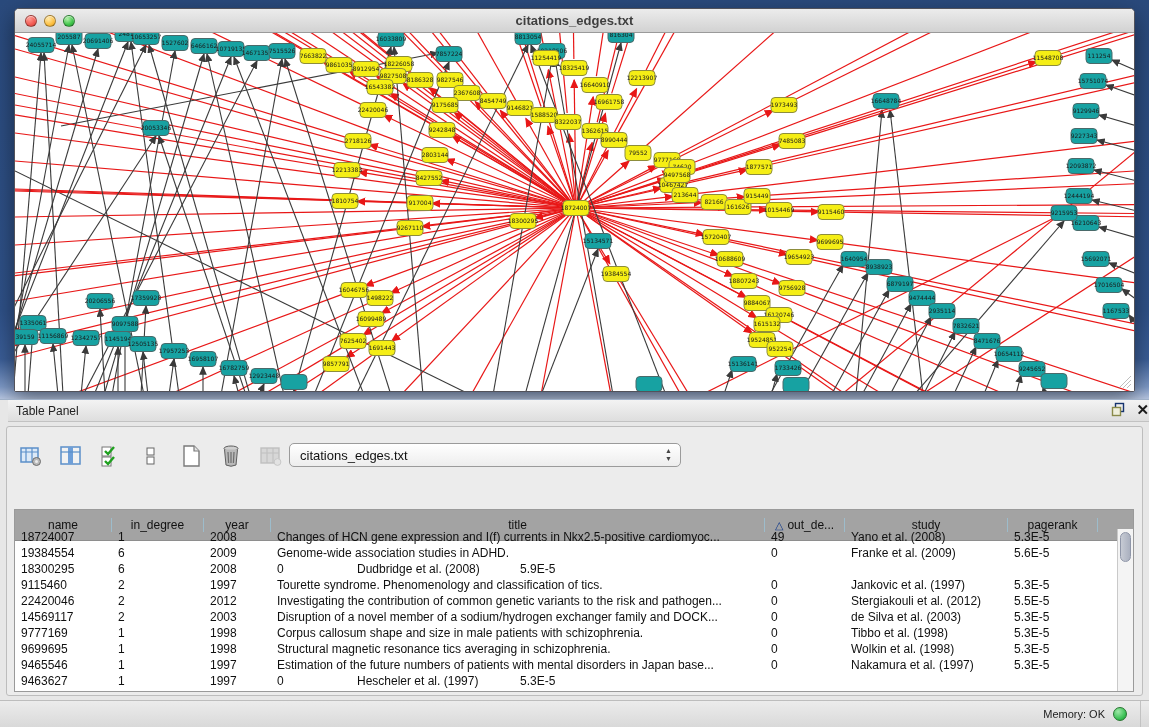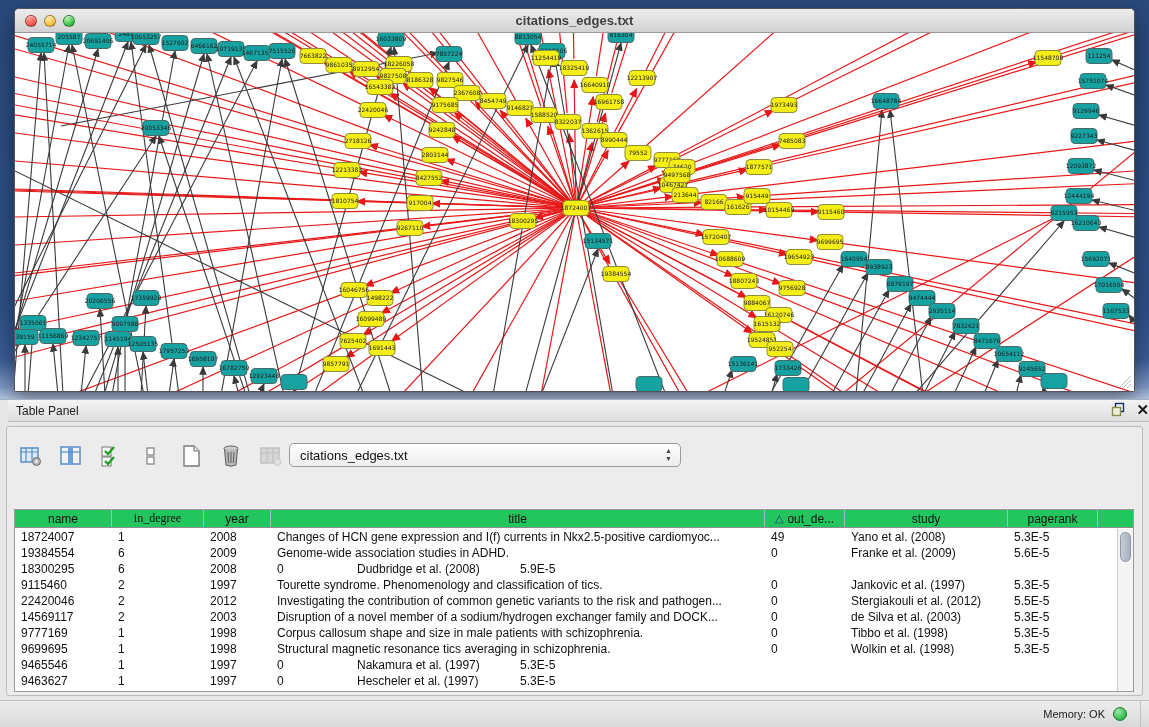--- a/index.html
+++ b/index.html
@@ -49,21 +49,21 @@
     font-size:15px; color:#222; }
   .combo { position:absolute; left:282px; top:16px; width:392px; height:24px;
     border:1px solid #9b9b9b; border-radius:5px;
     background:linear-gradient(180deg,#ffffff,#ededed); font-size:13px; color:#111;
     display:flex; align-items:center; padding:0 10px; }
   .combo .arrows { position:absolute; right:8px; top:3px; font-size:7px; line-height:8px;
     color:#444; text-align:center; }
 
   .tbl { position:absolute; left:7px; top:82px; width:1120px; height:183px;
     background:#fff; border:1px solid #9a9a9a; font-size:12px; }
-  .tbl-head { display:flex; height:18px; background:#22c55e; border-bottom:1px solid #8e8e8e; }
+  .tbl-head { display:flex; height:31px; background:#a3a3a3; border-bottom:1px solid #8e8e8e;align-items:center; }
   .th { border-right:1px solid #9dbccb; display:flex; align-items:center;
     justify-content:center; color:#111; overflow:hidden; white-space:nowrap; }
   .th .sortg { color:#123a8a; margin-right:4px; font-size:11px; }
   .tbl-rows { position:absolute; left:0; top:19px; right:16px; bottom:0; overflow:hidden; }
   .tr { display:flex; height:16px; line-height:16px; }
   .td { padding:0 6px; overflow:hidden; white-space:nowrap; color:#101010; }
   .vscroll { position:absolute; right:0; top:19px; width:16px; bottom:0;
     background:#f4f4f4; border-left:1px solid #c9c9c9; }
   .vthumb { position:absolute; left:2px; top:3px; width:11px; height:30px; border-radius:6px;
     background:linear-gradient(90deg,#c7cbd4,#aab0bf); border:1px solid #8f96a8; }
@@ -651,21 +651,21 @@
     <div class="combo">
       <span>citations_edges.txt</span>
       <span class="arrows">▲<br>▼</span>
     </div>
 
     <div class="tbl">
       <div class="tbl-head" id="tbl-head">
           <div class="th" style="width: 97px;">
             <span>name</span>
           </div>
-          <div class="th" style="width: 92px; font-family: Liberation Serif, serif;">
+          <div class="th" style="width: 92px;">
             <span>in_degree</span>
           </div>
           <div class="th" style="width: 67px;">
             <span>year</span>
           </div>
           <div class="th" style="width: 494px;">
             <span>title</span>
           </div>
           <div class="th" style="width: 80px;">
             <span class="sortg">△</span>
@@ -748,20 +748,21 @@
             <div class="td" style="width: 67px;">1998</div>
             <div class="td" style="width: 494px;">Structural magnetic resonance tics averaging in schizophrenia.</div>
             <div class="td" style="width: 80px;">0</div>
             <div class="td" style="width: 163px;">Wolkin et al. (1998)</div>
             <div class="td" style="width: 90px;">5.3E-5</div>
           </div>
           <div class="tr">
             <div class="td" style="width: 97px;">9465546</div>
             <div class="td" style="width: 92px;">1</div>
             <div class="td" style="width: 67px;">1997</div>
+            <div class="td" style="width: 494px;">Estimation of the future numbers of patients with mental disorders in Japan base...</div>
             <div class="td" style="width: 80px;">0</div>
             <div class="td" style="width: 163px;">Nakamura et al. (1997)</div>
             <div class="td" style="width: 90px;">5.3E-5</div>
           </div>
           <div class="tr">
             <div class="td" style="width: 97px;">9463627</div>
             <div class="td" style="width: 92px;">1</div>
             <div class="td" style="width: 67px;">1997</div>
             <div class="td" style="width: 80px;">0</div>
             <div class="td" style="width: 163px;">Hescheler et al. (1997)</div>

